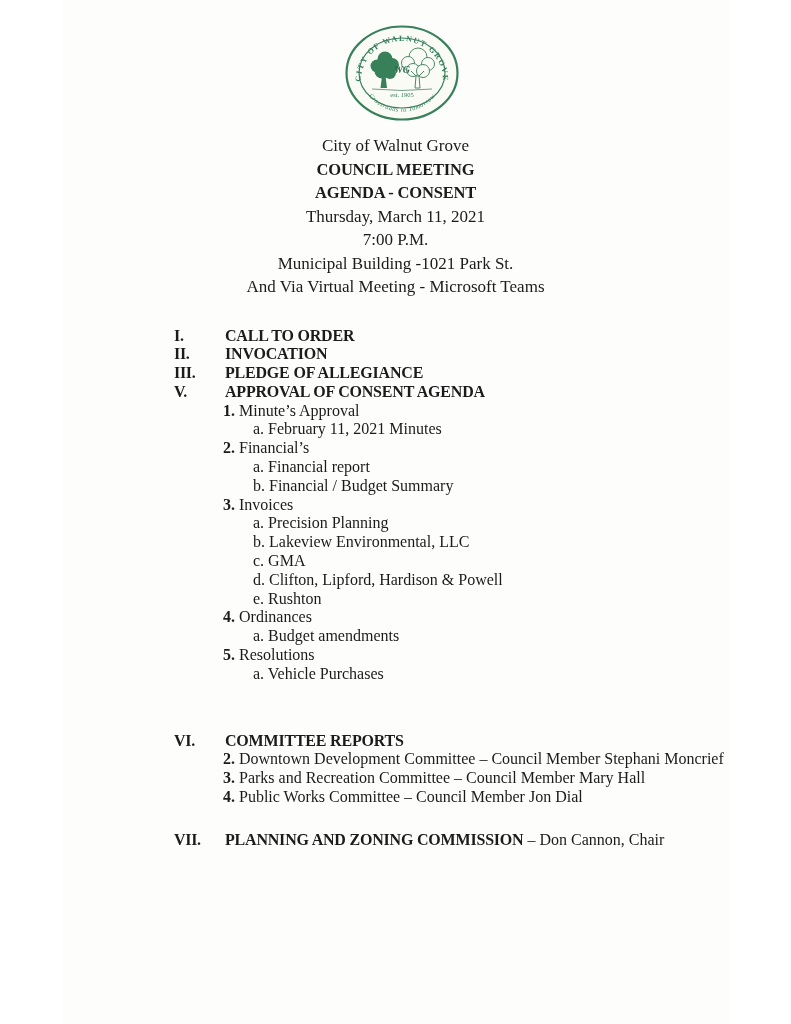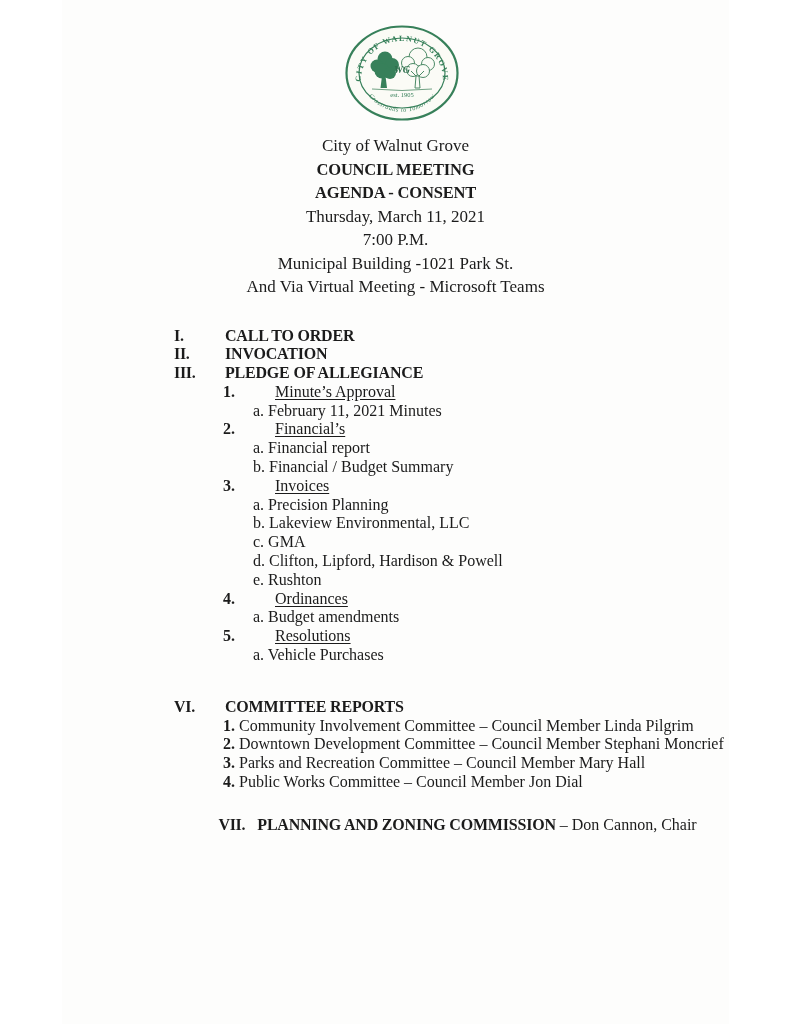--- a/index.html
+++ b/index.html
@@ -10,29 +10,29 @@
   }
   .logo-wrap{padding-top:24px;display:flex;justify-content:center;}
   .logo-wrap svg{transform:translateX(6px);}
   .seal-ring-text{font-family:"Liberation Serif",serif;font-weight:bold;fill:#37805a;}
   .seal-motto-text{font-family:"Liberation Serif",serif;font-style:italic;fill:#37805a;}
   .header{margin-top:12px;text-align:center;font-size:17px;line-height:23.5px;}
   .hline{white-space:pre;}
   .hline.b{font-weight:bold;font-size:16.5px;letter-spacing:-0.2px;}
   .agenda{margin-top:28px;margin-left:112px;font-size:16px;line-height:18.8px;}
   .section{margin:0;}
-  .section.gap-a{margin-top:33px;}
-  .section.gap-b{margin-top:24px;text-align:center;}
+  .section.gap-a{margin-top:48px;}
+  .section.gap-b{margin-top:24px;}
   .section.gap-c{margin-top:16px;}
   .srow .rn{display:inline-block;width:51px;font-weight:bold;letter-spacing:-0.3px;}
   .srow .st{font-weight:bold;letter-spacing:-0.2px;}
   .srow .sx{font-weight:normal;letter-spacing:0;}
   .item1{margin-left:49px;}
   .item1 .inum{font-weight:bold;}
-  .item1 .itxt.u{text-decoration:underline;text-underline-offset:2px;margin-left:36px;}
+  .item1 .itxt.u{text-underline-offset:2px;}
   .item2{margin-left:79px;}
 </style>
 </head>
 <body>
 
 <div class="page">
 
   <div class="logo-wrap">
     <svg width="116" height="98" viewBox="0 0 116 98" aria-hidden="true">
       <defs>
@@ -90,39 +90,39 @@
       <div class="section">
         <div class="srow"><span class="rn">I.</span><span class="st">CALL TO ORDER</span></div>
       </div>
       <div class="section">
         <div class="srow"><span class="rn">II.</span><span class="st">INVOCATION</span></div>
       </div>
       <div class="section">
         <div class="srow"><span class="rn">III.</span><span class="st">PLEDGE OF ALLEGIANCE</span></div>
       </div>
       <div class="section">
+        <div class="srow"><span class="rn">V.</span><span class="st">APPROVAL OF CONSENT AGENDA</span></div>
         <div class="item1"><span class="inum">1.</span> <span class="itxt u">Minute’s Approval</span></div>
         <div class="item2">a. February 11, 2021 Minutes</div>
         <div class="item1"><span class="inum">2.</span> <span class="itxt u">Financial’s</span></div>
         <div class="item2">a. Financial report</div>
         <div class="item2">b. Financial / Budget Summary</div>
         <div class="item1"><span class="inum">3.</span> <span class="itxt u">Invoices</span></div>
         <div class="item2">a. Precision Planning</div>
         <div class="item2">b. Lakeview Environmental, LLC</div>
         <div class="item2">c. GMA</div>
         <div class="item2">d. Clifton, Lipford, Hardison &amp; Powell</div>
         <div class="item2">e. Rushton</div>
         <div class="item1"><span class="inum">4.</span> <span class="itxt u">Ordinances</span></div>
         <div class="item2">a. Budget amendments</div>
         <div class="item1"><span class="inum">5.</span> <span class="itxt u">Resolutions</span></div>
         <div class="item2">a. Vehicle Purchases</div>
       </div>
       <div class="section gap-a">
         <div class="srow"><span class="rn">VI.</span><span class="st">COMMITTEE REPORTS</span></div>
-        <div class="item1"><span class="inum">1.</span> <span class="itxt">Community Involvement Committee – Council Member Linda Pilgrim</span></div>
         <div class="item1"><span class="inum">2.</span> <span class="itxt">Downtown Development Committee – Council Member Stephani Moncrief</span></div>
         <div class="item1"><span class="inum">3.</span> <span class="itxt">Parks and Recreation Committee – Council Member Mary Hall</span></div>
         <div class="item1"><span class="inum">4.</span> <span class="itxt">Public Works Committee – Council Member Jon Dial</span></div>
       </div>
       <div class="section gap-b">
         <div class="srow"><span class="rn">VII.</span><span class="st">PLANNING AND ZONING COMMISSION</span><span class="sx"> – Don Cannon, Chair</span></div>
       </div>
     </div>
 
 </div>

